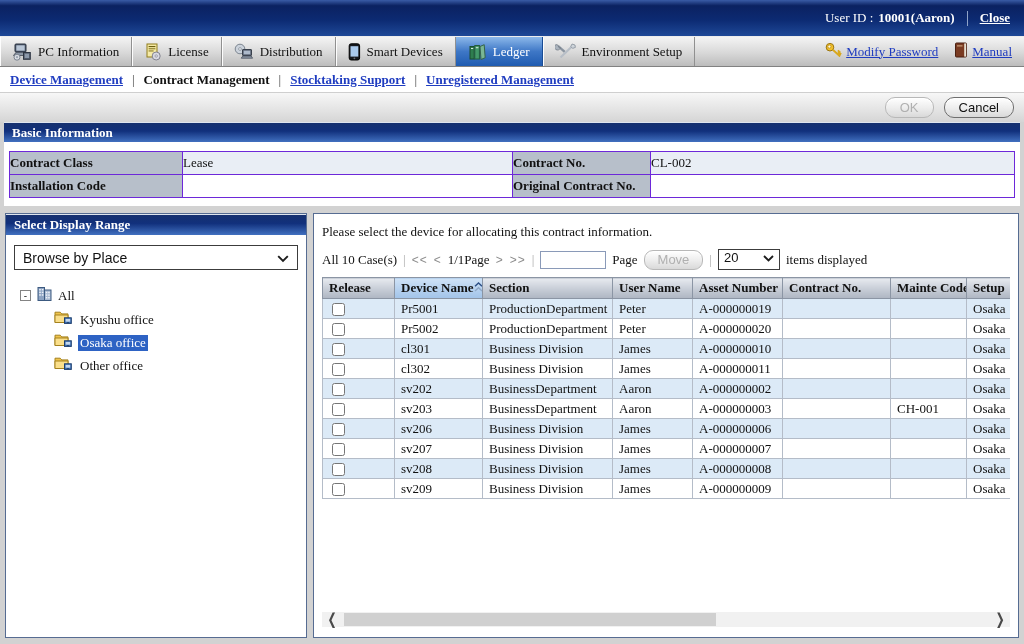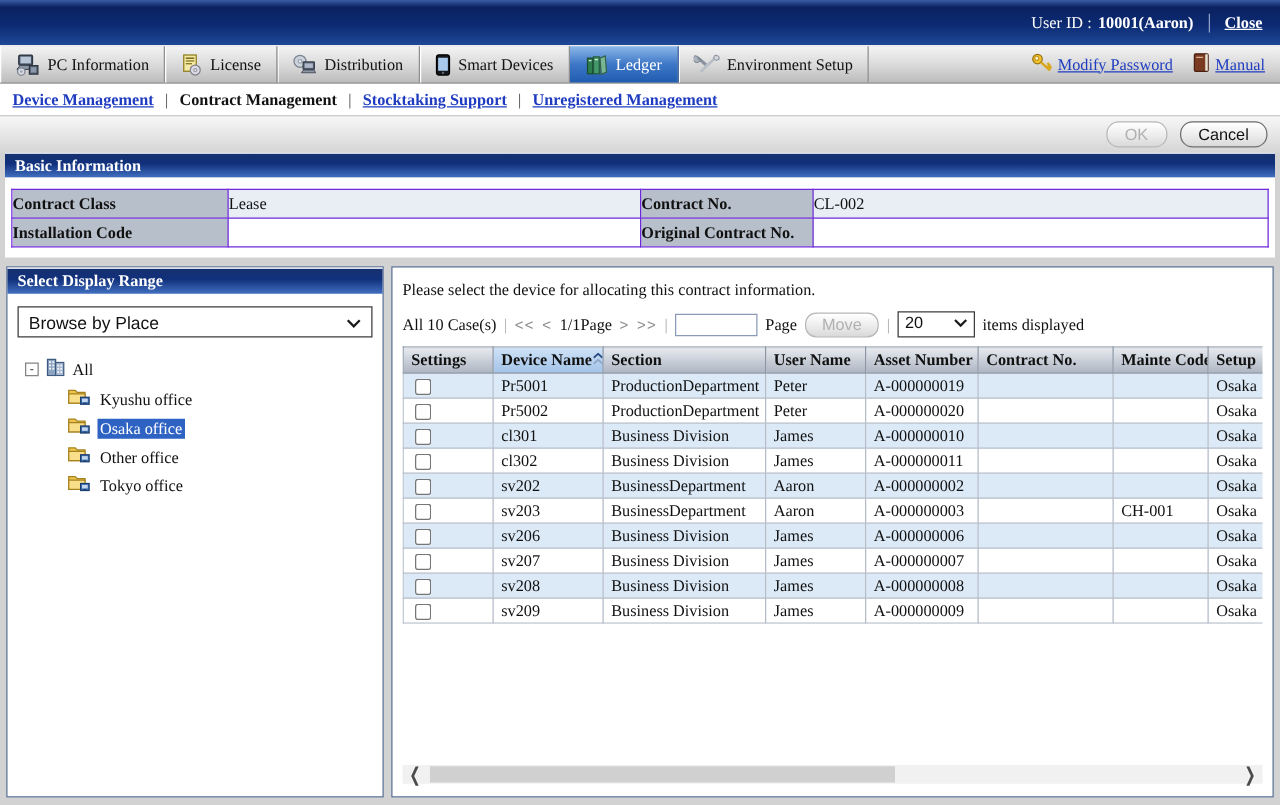--- a/index.html
+++ b/index.html
@@ -356,30 +356,20 @@
             <div class="tree-item">
               <span class="ic"><svg width="19" height="15" viewBox="0 0 19 15">
                   <path d="M1 2.2h5.2l1.6 1.7H14v8.6H1z" fill="#f0c44c" stroke="#a5821e"></path>
                   <path d="M1 5h13v7.5H1z" fill="#fadf8b" stroke="#a5821e"></path>
                   <rect x="10.5" y="7.8" width="6.8" height="5.6" fill="#4272b4" stroke="#1c3e6e"></rect>
                   <rect x="11.6" y="8.9" width="4.6" height="2.8" fill="#c3d7ee"></rect>
                   <rect x="12.8" y="12.2" width="2.2" height="0.9" fill="#1c3e6e"></rect>
                 </svg></span>
               <span class="lbl">Other office</span>
             </div>
-            <div class="tree-item">
-              <span class="ic"><svg width="19" height="15" viewBox="0 0 19 15">
-                  <path d="M1 2.2h5.2l1.6 1.7H14v8.6H1z" fill="#f0c44c" stroke="#a5821e"></path>
-                  <path d="M1 5h13v7.5H1z" fill="#fadf8b" stroke="#a5821e"></path>
-                  <rect x="10.5" y="7.8" width="6.8" height="5.6" fill="#4272b4" stroke="#1c3e6e"></rect>
-                  <rect x="11.6" y="8.9" width="4.6" height="2.8" fill="#c3d7ee"></rect>
-                  <rect x="12.8" y="12.2" width="2.2" height="0.9" fill="#1c3e6e"></rect>
-                </svg></span>
-              <span class="lbl">Tokyo office</span>
-            </div>
           </div>
       </div>
     </div>
   </div>
 
   <div class="panel right">
     <div class="right-content">
       <div class="instruction">Please select the device for allocating this contract information.</div>
 
 
@@ -414,21 +404,21 @@
               <col style="width:88px">
               <col style="width:130px">
               <col style="width:80px">
             <col style="width:90px">
               <col style="width:108px">
               <col style="width:76px">
               <col style="width:80px">
           </colgroup>
           <thead>
             <tr>
-              <th>Settings</th>
+              <th>Release</th>
               <th class="sorted">
                 <span class="hd">
                   <span>Device Name</span>
                   <span>
                     <svg width="9" height="10" viewBox="0 0 9 10">
                         <path d="M1 4.2L4.5 1 8 4.2" fill="none" stroke="#2c4f86" stroke-width="1.4"></path>
                         <path d="M1 9L4.5 5.8 8 9" fill="none" stroke="#8fa8c8" stroke-width="1.4"></path>
                       </svg>
                   </span>
                 </span>

